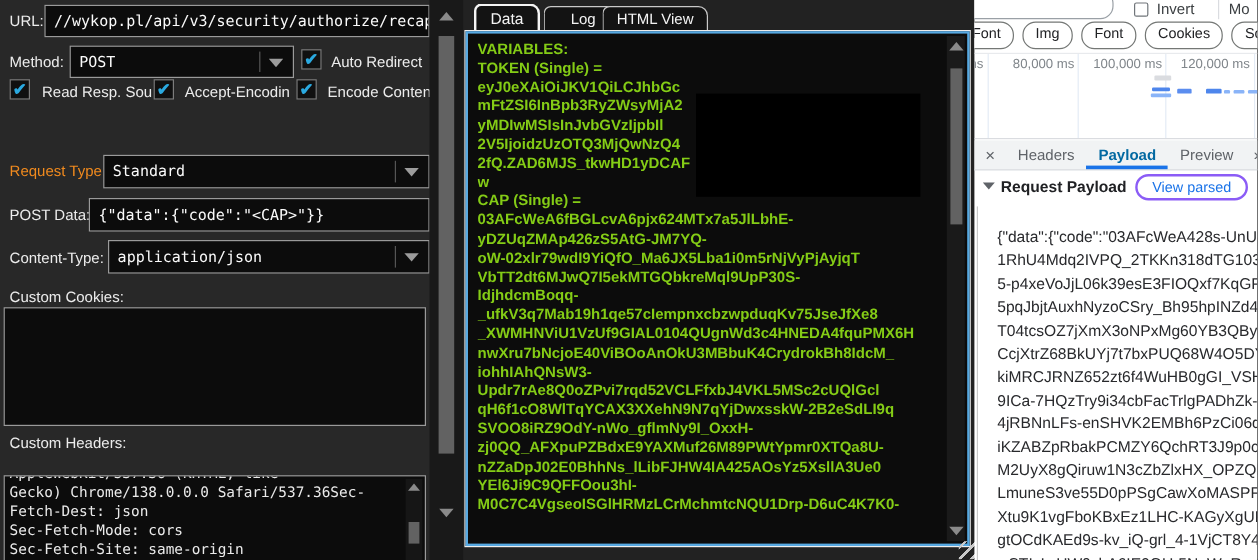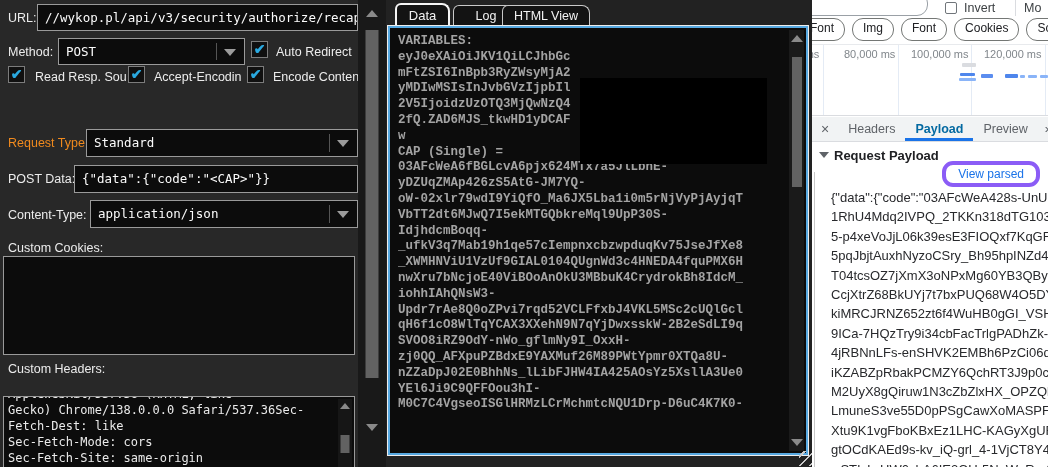--- a/index.html
+++ b/index.html
@@ -46,22 +46,22 @@
   
   .middle-panel { position:absolute; left:386px; top:0; width:426px; height:467px; overflow:hidden; }
   .m-tab { position:absolute; background:#131313; border:1px solid #c9c9c9; border-bottom:none;
     border-radius:6px 8px 0 0; color:#f3f3f3; font-size:12.5px; text-align:center; line-height:20px; }
   .m-tab.active { border:2px solid #f5f5f5; border-bottom:none; font-size:13px; line-height:21px; }
   .bot-box { position:absolute; left:2px; top:26px; width:420px; height:429px;
     background:#0c0c0c; border:2px solid #57a9e2; box-shadow:0 0 0 1px #ededed; }
   .bot-content { position:absolute; left:2px; top:2px; right:19px; bottom:2px; padding:4px 6px; overflow:hidden; }
   .status-line { font-family:"DejaVu Sans Mono", monospace; font-weight:bold; font-size:12.5px;
     line-height:15.8px; color:#f5f5f5; white-space:pre; }
-  .bot-lines div { font-family:Liberation Mono, monospace; font-weight:bold; font-size:12.5px;
-    line-height:15.8px; color:#a3a3a3; white-space:pre; overflow:hidden; }
+  .bot-lines div { font-family:Liberation Sans, sans-serif; font-weight:bold; font-size:12.5px;
+    line-height:15.8px; color:#84cc16; white-space:pre; overflow:hidden; }
   .redaction { position:absolute; left:188px; top:48px; width:187px; height:86px; background:#000; }
   .bot-scrollbar { right:2px; top:2px; bottom:2px; width:15px; background:#1a1a1a; }
   .bot-scrollbar .tri-up { top:5px; }
   .bot-scrollbar .thumb { top:27px; height:130px; width:10px; }
   .bot-scrollbar .tri-dn { bottom:5px; }
   .resize-grip { position:absolute; left:799px; top:451px; width:15px; height:15px;
     background:repeating-linear-gradient(135deg, transparent 0 3px, #c9c9c9 3px 5px, transparent 5px 7px); }
 
   
   .devtools { position:absolute; left:812px; top:0; width:236px; height:467px; background:#fff; overflow:hidden; }
@@ -87,21 +87,21 @@
   .dt-close { color:#5f6368; font-size:14px; line-height:24px; padding:0 9px; }
   .dt-tab { color:#5f6368; font-size:12.5px; line-height:24px; padding:0 10px; white-space:nowrap; }
   .dt-tab.active { color:#0369a1; font-weight:bold; border-bottom:3px solid #1a73e8; }
   .dt-overflow { margin-left:auto; color:#5f6368; font-size:13px; line-height:24px; padding:0 7px; }
 
   .dt-payload-hdr { position:absolute; left:0; top:142px; width:236px; height:28px; }
   .dt-disclosure { position:absolute; left:7px; top:10px; width:0; height:0;
     border-left:5px solid transparent; border-right:5px solid transparent; border-top:6px solid #5f6368; }
   .dt-payload-title { position:absolute; left:22px; top:6px; font-size:13px; font-weight:bold; color:#202124; white-space:nowrap; }
   .dt-viewparsed { position:absolute; right:8px; top:3px; color:#1a73e8; font-size:12px; line-height:18px;
-    border:4px solid #8b5cf6; border-radius:11px; padding:0 12px; background:#fff; white-space:nowrap;margin-top:16px; }
+    border:2px solid #8b5cf6; border-radius:11px; padding:0 12px; background:#fff; white-space:nowrap; }
 
   .dt-payload-body { position:absolute; left:2px; top:172px; right:0; bottom:0;
     border-left:1px solid #c8c8c8; padding:16px 0 0 16px; overflow:hidden; }
   .dt-payload-body div { font-size:13px; color:#28292c; line-height:19.4px; white-space:pre; overflow:hidden; }
 </style>
 </head>
 <body>
 
 <div class="left-panel">
   <div class="lbl" style="left:8px; top:11px;">URL:</div>
@@ -142,21 +142,21 @@
 
   <div class="lbl" style="left:8px; top:241px;">Custom Cookies:</div>
   <div class="dk-area" style="left:3px; top:256px; width:352px; height:99px;"></div>
 
   <div class="lbl" style="left:8px; top:362px;">Custom Headers:</div>
   <div class="dk-area" style="left:3px; top:378px; width:352px; height:86px; padding:0;margin-top:18px;">
     <div class="hdr-clip">
       <div class="hdr-inner hdr-line">
           <div class="hdr-line">AppleWebKit/537.36 (KHTML, like</div>
           <div class="hdr-line">Gecko) Chrome/138.0.0.0 Safari/537.36Sec-</div>
-          <div class="hdr-line">Fetch-Dest: like</div>
+          <div class="hdr-line">Fetch-Dest: json</div>
           <div class="hdr-line">Sec-Fetch-Mode: cors</div>
           <div class="hdr-line">Sec-Fetch-Site: same-origin</div>
           <div class="hdr-line">Authorization: Bearer &lt;TOKEN&gt;</div>
         </div>
     </div>
     <div class="v-scroll hdr-scrollbar">
       <div class="tri-up"></div>
       <div class="thumb"></div>
       <div class="tri-dn"></div>
     </div>
@@ -171,20 +171,21 @@
 
 <div class="middle-panel">
   <div class="m-tab active" style="left:9px; top:3px; width:55px; height:23px;">Data</div>
   <div class="m-tab" style="left:67px; top:5px; width:66px; height:21px;">Log</div>
   <div class="m-tab" style="left:116px; top:5px; width:88px; height:21px;">HTML View</div>
 
   <div class="bot-box">
     <div class="bot-content">
       <div class="bot-lines">
           <div>VARIABLES:</div>
+          <div>TOKEN (Single) =</div>
           <div>eyJ0eXAiOiJKV1QiLCJhbGc</div>
           <div>mFtZSI6InBpb3RyZWsyMjA2</div>
           <div>yMDIwMSIsInJvbGVzIjpbIl</div>
           <div>2V5IjoidzUzOTQ3MjQwNzQ4</div>
           <div>2fQ.ZAD6MJS_tkwHD1yDCAF</div>
           <div>w</div>
           <div>CAP (Single) =</div>
           <div>03AFcWeA6fBGLcvA6pjx624MTx7a5JlLbhE-</div>
           <div>yDZUqZMAp426zS5AtG-JM7YQ-</div>
           <div>oW-02xlr79wdI9YiQfO_Ma6JX5Lba1i0m5rNjVyPjAyjqT</div>

